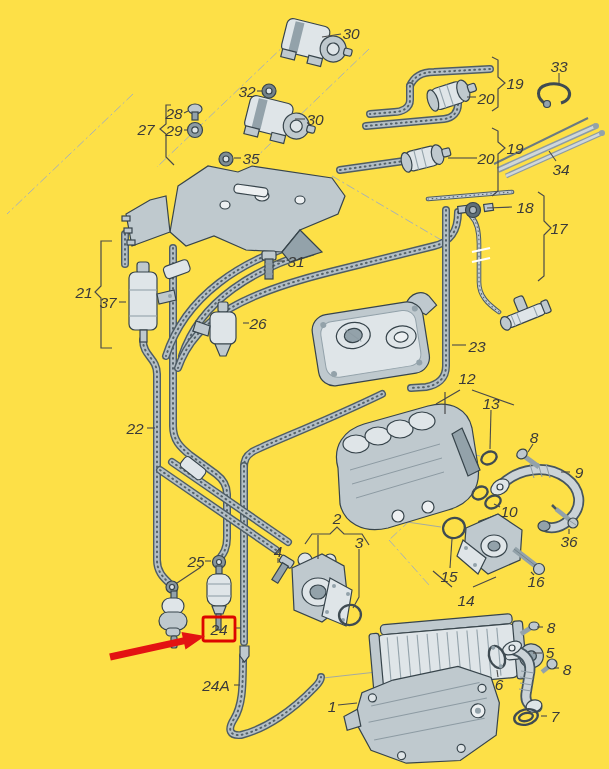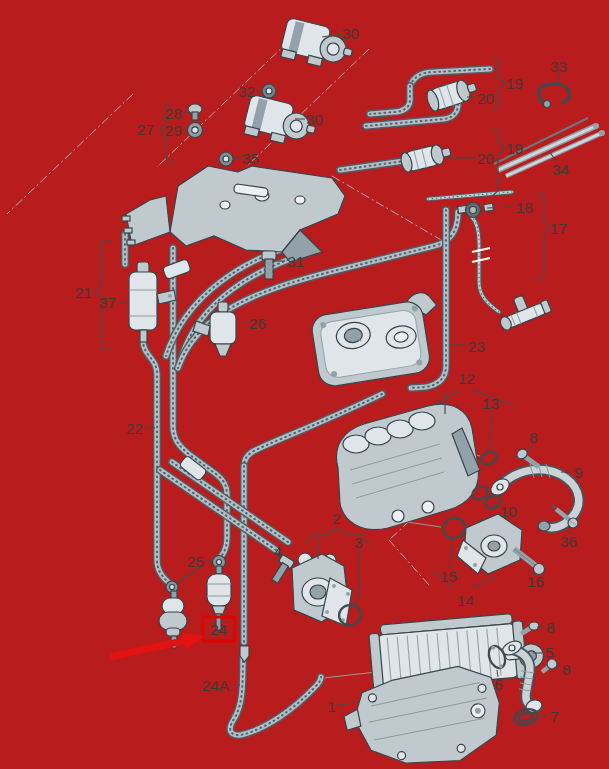--- a/index.html
+++ b/index.html
@@ -1,17 +1,17 @@
 <!DOCTYPE html>
 <html><head>
 <meta charset="utf-8">
 <style>
   html,body{margin:0;padding:0;background:#ffffff;}
-  #stage{position:relative;width:609px;height:769px;background:#b91c1c;overflow:hidden;
-         font-family:"Liberation Sans",sans-serif;}
+  #stage{position:relative;width:609px;height:769px;background:#fde047;overflow:hidden;
+         font-family:"Liberation Sans",sans-serif;font-style:italic;}
   svg{display:block;}
   text.callout{font-family:"Liberation Sans",sans-serif;font-size:15.5px;fill:#3a3a3a;}
   .edge{stroke:#37444b;stroke-width:1.2;}
   .metalL{fill:#dfe5e8;}
   .metalM{fill:#bfc9ce;}
   .metalD{fill:#93a2aa;}
   .hole{fill:#edf0f2;}
   .leader{stroke:#4a4a4a;stroke-width:1.1;fill:none;}
   .bracket{stroke:#4a4a4a;stroke-width:1.2;fill:none;}
   .cdash{stroke:#a7b1b7;stroke-width:1;fill:none;stroke-dasharray:9 3 2 3;}

